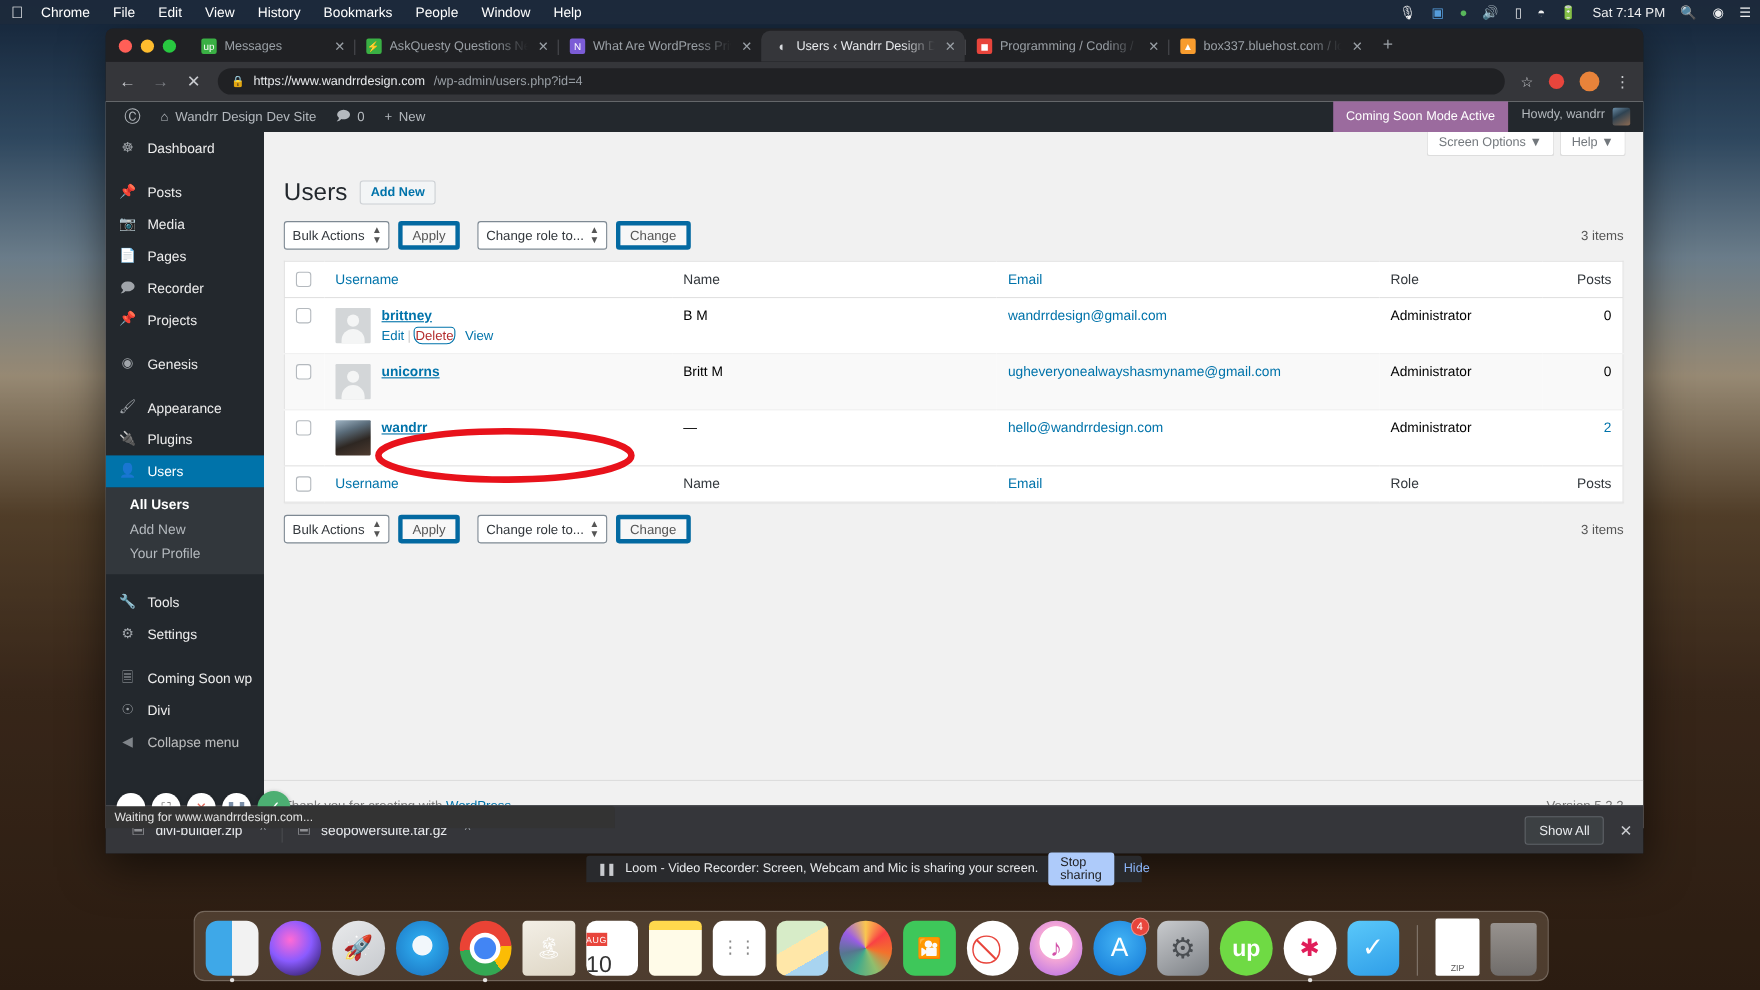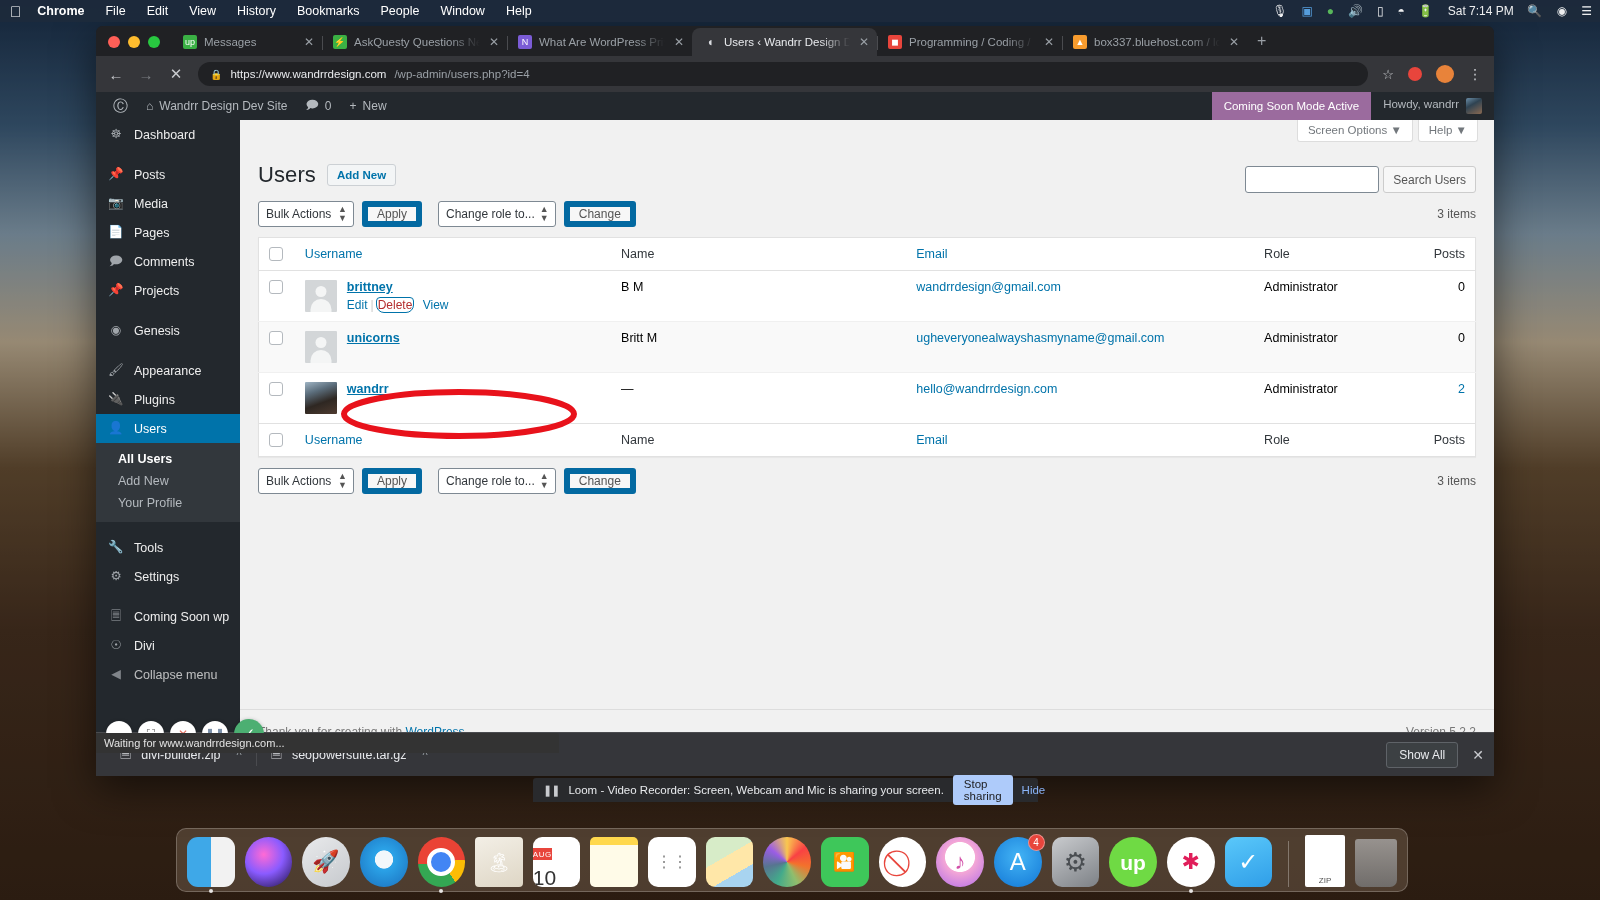--- a/index.html
+++ b/index.html
@@ -26,21 +26,21 @@
     position: absolute; left:0; top:0; width:1600px; height:22px;
     background: rgba(29,42,60,0.92);
     color: #ffffff;
     display:flex; align-items:center;
     font-size: 12.5px;
     padding-left: 10px;
     z-index: 60;
   }
   #menubar .apple { font-size: 15px; margin-right: 16px; line-height:1; }
   #menubar .mi { margin-right: 21px; white-space: nowrap; }
-  #menubar .mi.bold { font-weight: bold; }
+  #menubar .mi.bold { font-weight: normal; }
   #menubar-right {
     position:absolute; right: 8px; top:0; height:22px;
     display:flex; align-items:center; gap: 14px; font-size:12px;
   }
   #menubar-right .ic { opacity: .92; font-size: 12px; }
 
   
   #chrome-window {
     position:absolute; left:96px; top:26px; width:1398px; height:750px;
     background:#202124;
@@ -160,21 +160,21 @@
   #subsubsub .count { color:#666; }
   #subsubsub .bar { color:#aaa; margin: 0 6px; }
 
   .tablenav { display:flex; align-items:center; gap:8px; margin-bottom: 9px; position:relative; height:28px; }
   .wpselect {
     background:#fff; border:1px solid #7e8993; border-radius:3px; font-size:12px; color:#32373c;
     height:26px; padding: 0 20px 0 7px; display:flex; align-items:center; position:relative; min-width: 96px;
   }
   .wpselect .arrows { position:absolute; right:6px; font-size:9px; line-height:1.05; color:#555; text-align:center;}
   .wpbtn {
-    background:#f7f7f7; border:6px solid #0369a1; border-radius:3px; font-size:12px; color:#555;
+    background:#f7f7f7; border:4px solid #0369a1; border-radius:3px; font-size:12px; color:#555;
     height:26px; padding: 0 9px; display:flex; align-items:center;
   }
   .items-count { position:absolute; right:0; font-size:12px; color:#555; }
 
   #search-box { position:absolute; right:0; top:-34px; display:flex; gap:4px; }
   #search-input { width:134px; height:27px; border:1px solid #7e8993; border-radius:3px; background:#fff; }
   #search-submit {
     background:#f7f7f7; border:1px solid #ccc; border-radius:3px; font-size:12px; color:#555;
     height:27px; padding: 0 9px; display:flex; align-items:center;
   }
@@ -437,21 +437,21 @@
         <div class="mrow">
           <span class="mi-ic">📷</span>
           <span>Media</span>
         </div>
         <div class="mrow">
           <span class="mi-ic">📄</span>
           <span>Pages</span>
         </div>
         <div class="mrow">
           <span class="mi-ic">🗩</span>
-          <span>Comments</span>
+          <span>Recorder</span>
         </div>
         <div class="mrow">
           <span class="mi-ic">📌</span>
           <span>Projects</span>
         </div>
         <div class="mrow gap">
           <span class="mi-ic">◉</span>
           <span>Genesis</span>
         </div>
         <div class="mrow gap">
@@ -515,24 +515,20 @@
             <span class="arrows">▲<br>▼</span>
           </div>
           <div class="wpbtn">Apply</div>
           <div class="wpselect" style="margin-left:8px;">
             <span>Change role to...</span>
             <span class="arrows">▲<br>▼</span>
           </div>
           <div class="wpbtn">Change</div>
           <span class="items-count">3 items</span>
 
-          <div id="search-box">
-            <input id="search-input" type="text" placeholder="" style="">
-            <div id="search-submit">Search Users</div>
-          </div>
         </div>
 
         <table id="users">
           <thead>
             <tr>
               <th class="cb-col">
                 <span class="wpcb"></span>
               </th>
               <th class="col-username">
                 <a href="#">Username</a>

